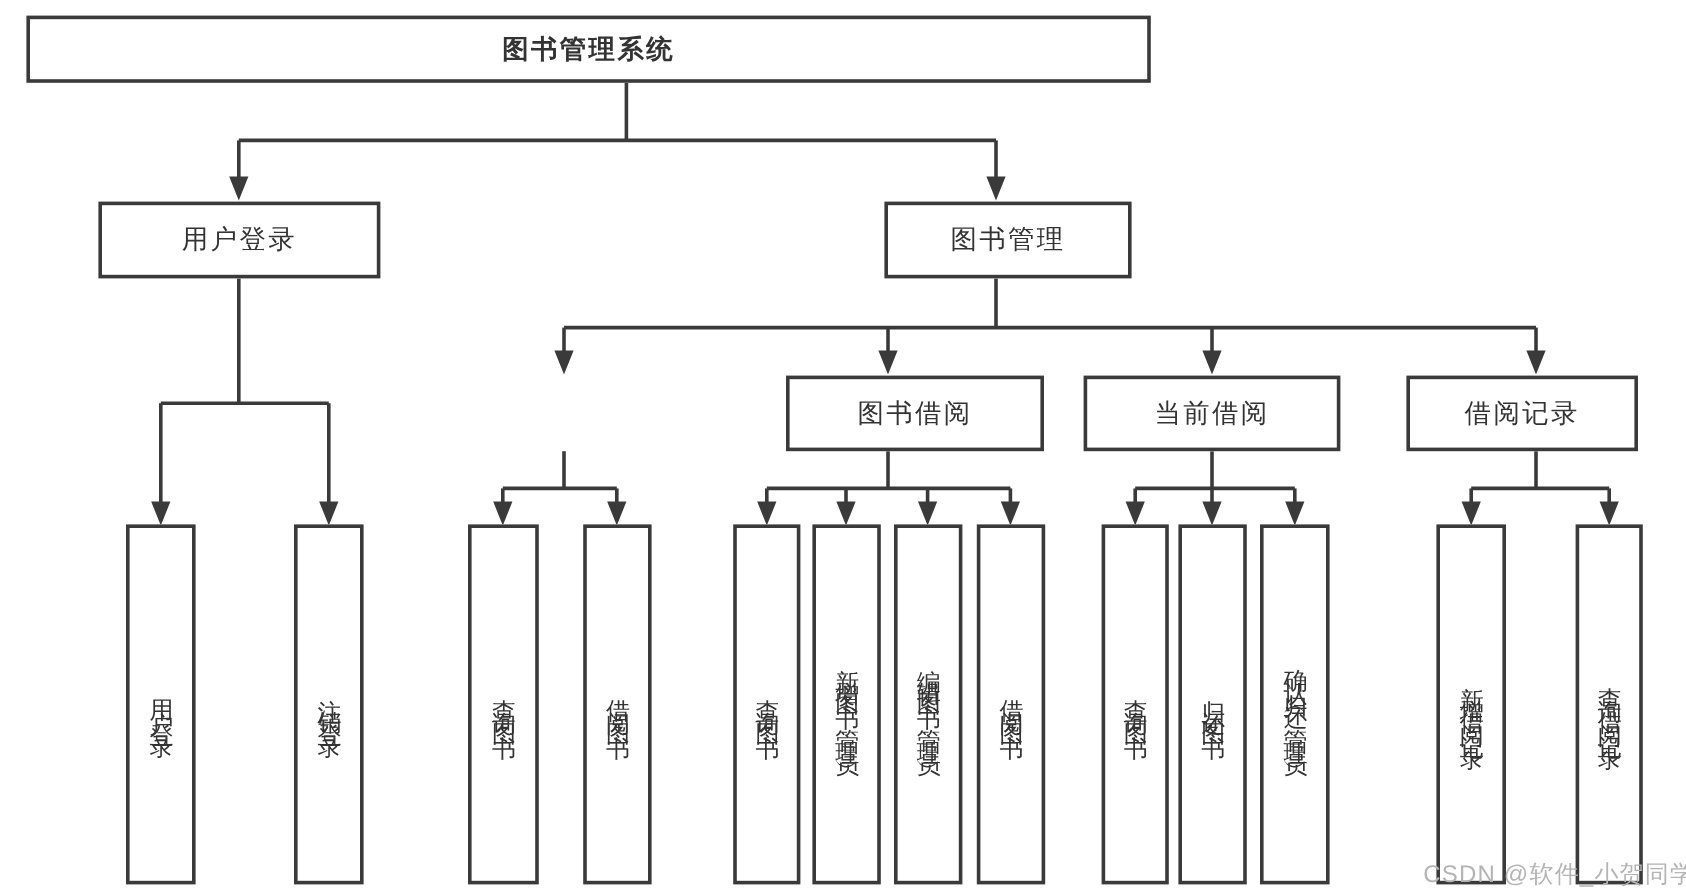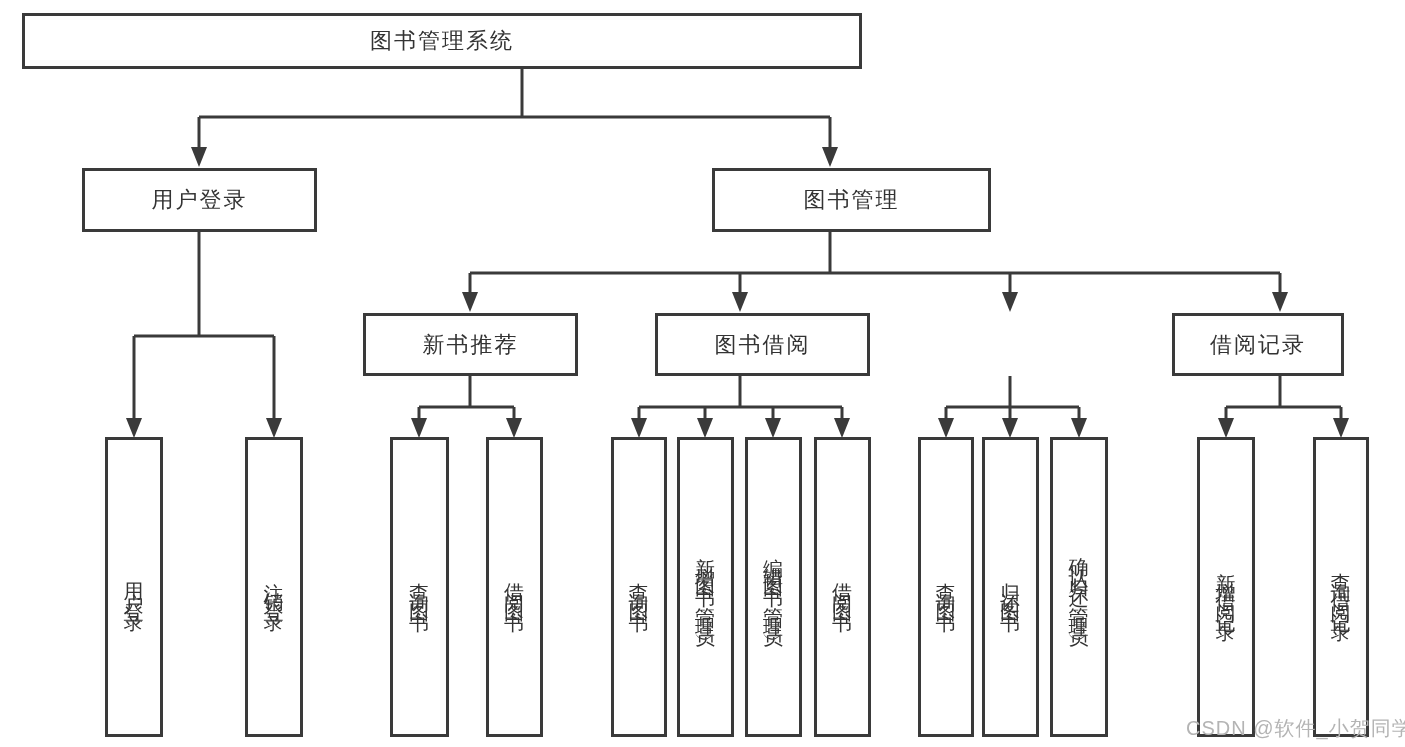--- a/index.html
+++ b/index.html
@@ -122,28 +122,28 @@
     <g>
       <line x1="1280" y1="376" x2="1280" y2="407"></line>
       <line x1="1226" y1="407" x2="1341" y2="407"></line>
       <line x1="1226" y1="407" x2="1226" y2="422"></line>
       <line x1="1341" y1="407" x2="1341" y2="422"></line>
       <polygon points="1218,418 1234,418 1226,438"></polygon>
       <polygon points="1333,418 1349,418 1341,438"></polygon>
     </g>
   </svg>
 
-  <div class="node" style="left:22px;top:13px;width:840px;height:56px;">图书管理系统</div>
+  <div class="node" style="left:22px;top:13px;width:937px;height:56px;font-weight:bold;">图书管理系统</div>
 
   <div class="node" style="left:82px;top:168px;width:235px;height:64px;">用户登录</div>
-  <div class="node" style="left:712px;top:168px;width:279px;height:64px;">图书管理</div>
+  <div class="node" style="left:737px;top:168px;width:206px;height:64px;">图书管理</div>
 
-  <div class="node" style="left:363px;top:313px;width:215px;height:63px;">新书推荐</div>
   <div class="node" style="left:655px;top:313px;width:215px;height:63px;">图书借阅</div>
-  <div class="node" style="left:1172px;top:313px;width:172px;height:63px;">借阅记录</div>
+  <div class="node" style="left:903px;top:313px;width:214px;height:63px;">当前借阅</div>
+  <div class="node" style="left:1172px;top:313px;width:193px;height:63px;">借阅记录</div>
 
   <div class="node leaf" style="left:105px;width:58px;">用户登录</div>
   <div class="node leaf" style="left:245px;width:58px;">注销登录</div>
 
   <div class="node leaf" style="left:390px;width:59px;">查询图书</div>
   <div class="node leaf" style="left:486px;width:57px;">借阅图书</div>
 
   <div class="node leaf" style="left:611px;width:56px;">查询图书</div>
   <div class="node leaf" style="left:677px;width:57px;">新增图书（管理员）</div>
   <div class="node leaf" style="left:745px;width:57px;">编辑图书（管理员）</div>

